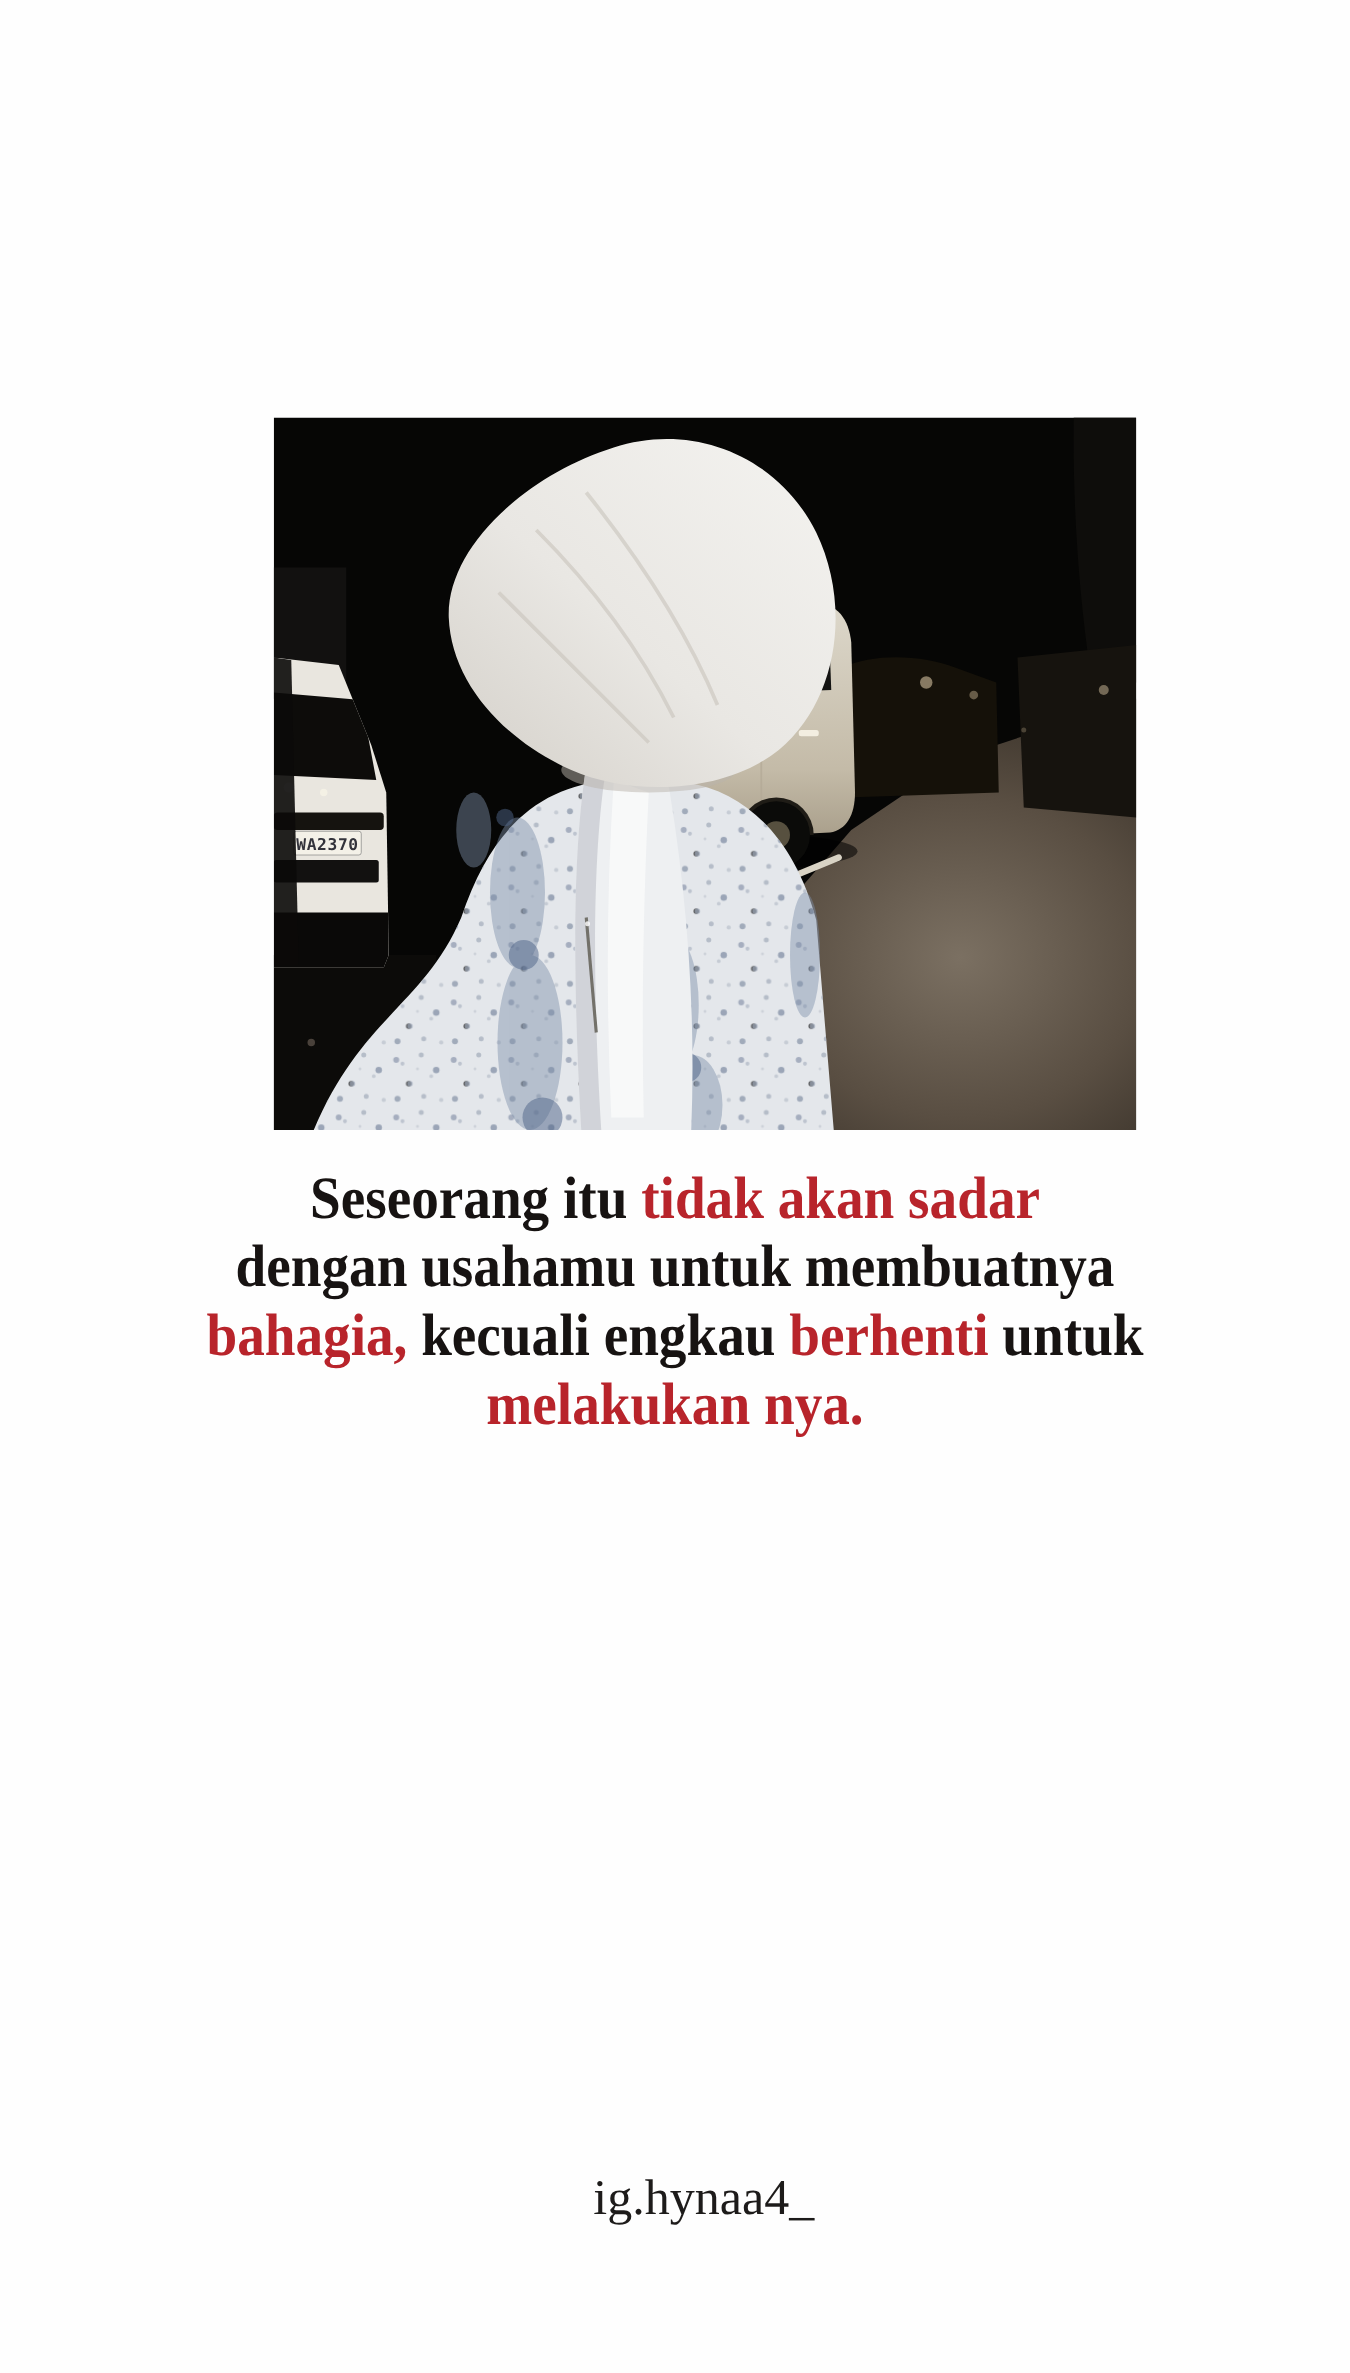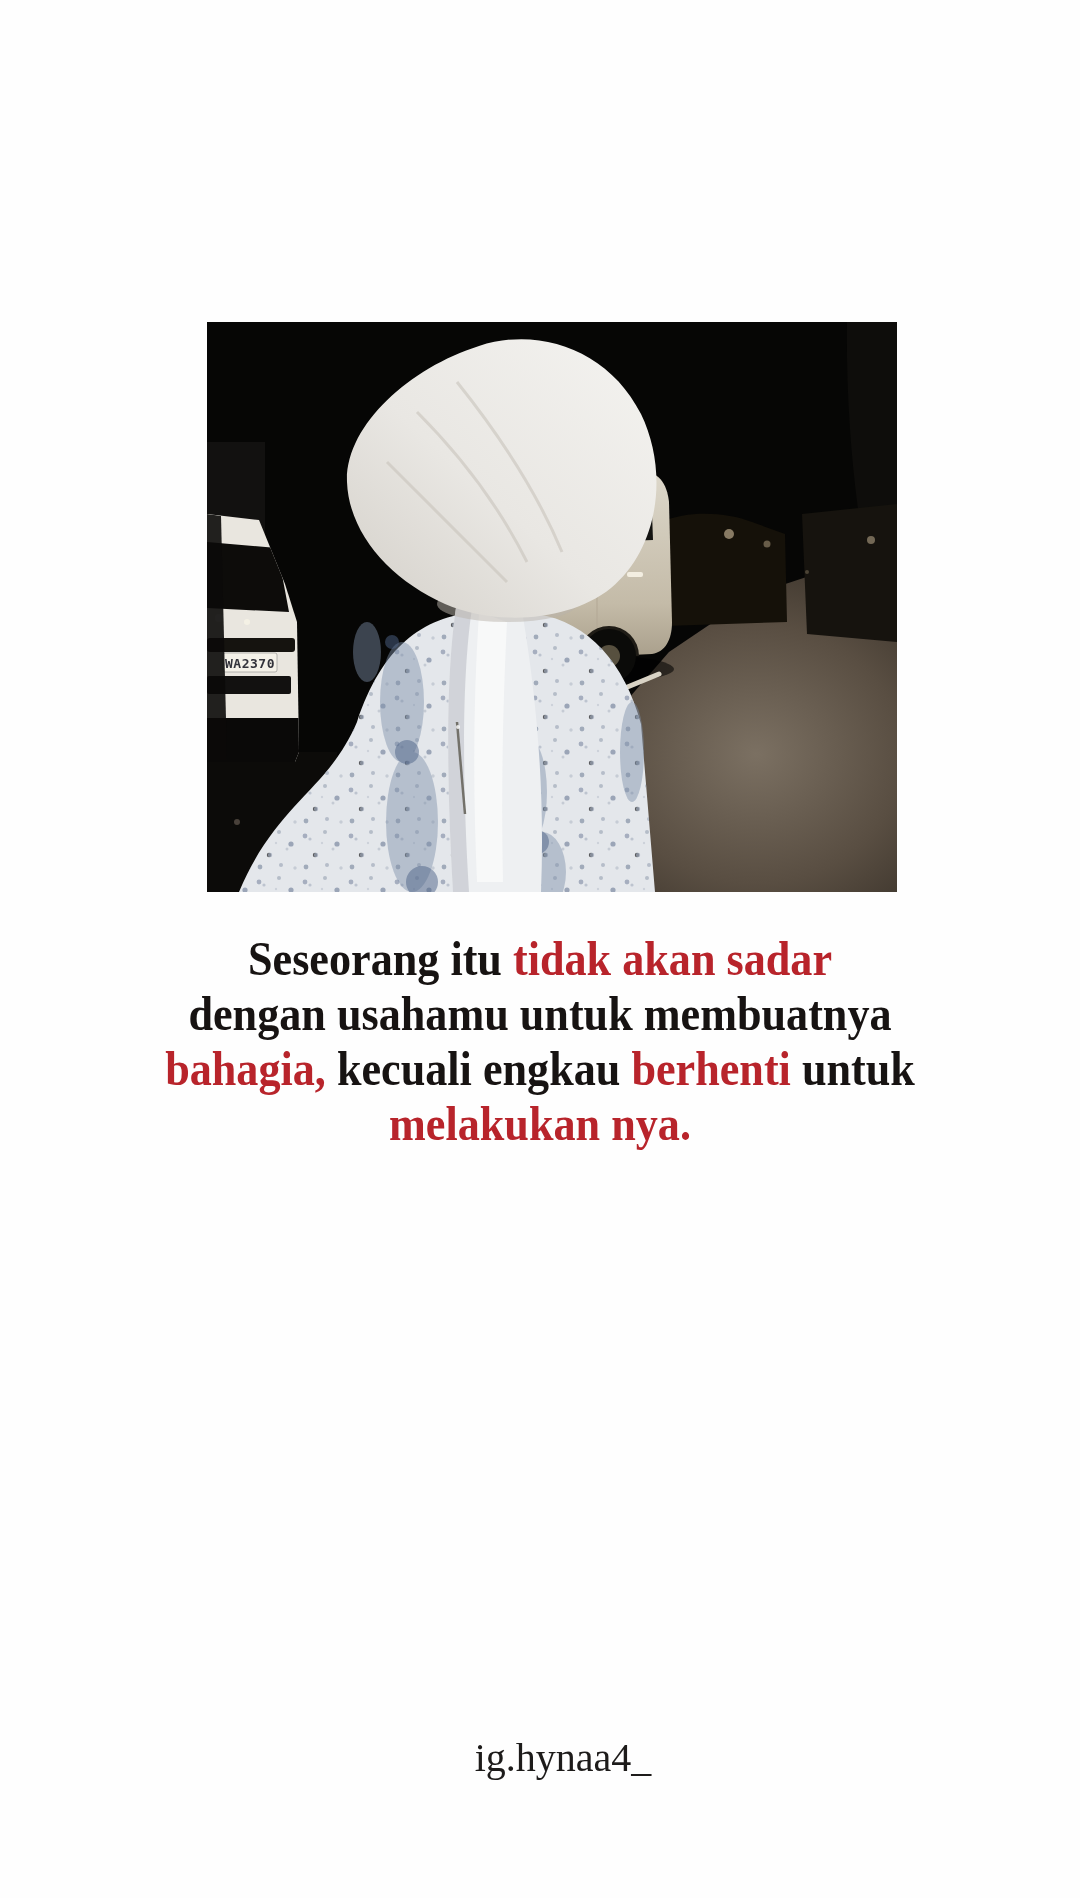--- a/index.html
+++ b/index.html
@@ -6,21 +6,21 @@
   .canvas{
     position:relative;
     width:1080px;height:1898px;
     background:var(--page-bg,#fefefe);
     overflow:hidden;
     font-family:"Liberation Serif", serif;
   }
   
   .photo{
     position:absolute;left:195px;top:310px;width:690px;height:576px;
-    margin:0;padding:12px;line-height:0;
+    margin:12px;padding:12px;line-height:0;
   }
   .photo svg{display:block;width:690px;height:570px;}
   
   .quote{
     position:absolute;left:0;top:931px;width:1080px;
     text-align:center;
     font-size:48px;line-height:55px;font-weight:700;
     letter-spacing:0px;
     transform:scaleX(.92);transform-origin:50% 0;
     color:var(--quote-black,#161312);

